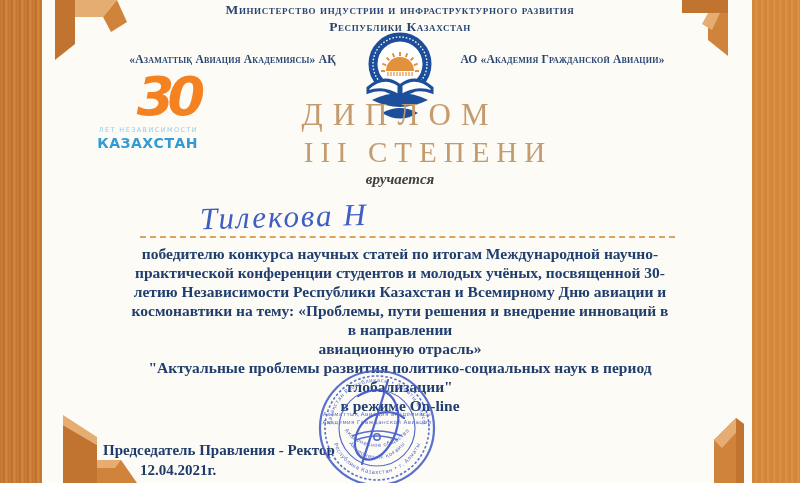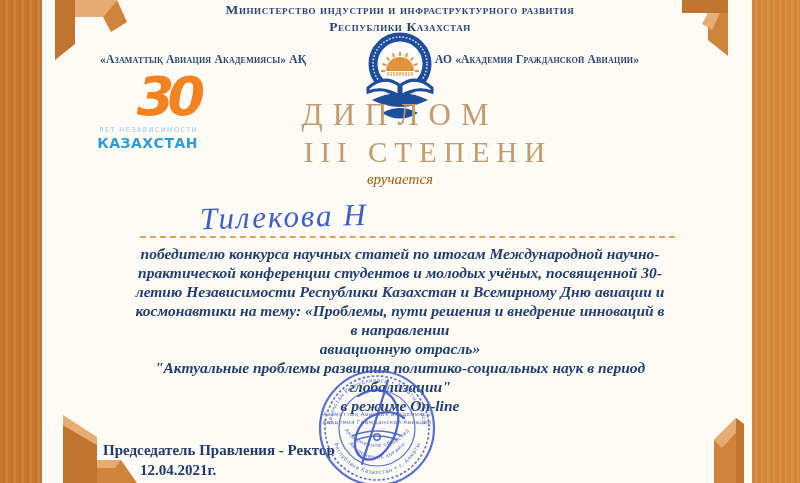--- a/index.html
+++ b/index.html
@@ -2,38 +2,38 @@
 <html><head>
 <meta charset="utf-8">
 <style>
   html,body{margin:0;padding:0;}
   #page{position:relative;width:800px;height:483px;background:#fcfbf6;overflow:hidden;
         font-family:"Liberation Serif","DejaVu Serif",serif;}
   .abs{position:absolute;}
   .center{left:0;width:800px;text-align:center;}
   
   .ministry{font-variant:small-caps;color:#2a4573;font-weight:700;font-size:13.5px;letter-spacing:.6px;}
-  .org{font-variant:small-caps;color:#2a4573;font-weight:600;font-size:11.5px;letter-spacing:.2px;}
+  .org{font-variant:small-caps;color:#2a4573;font-weight:600;font-size:11.5px;letter-spacing:.2px;text-align:center;}
   
   .badge{width:120px;text-align:right;line-height:1;}
   .badge-num{font-family:"DejaVu Sans",sans-serif;font-weight:800;font-size:54px;color:#f58220;
              letter-spacing:-7px;font-style:italic;}
   .badge-cap{font-family:"DejaVu Sans",sans-serif;font-size:6.5px;color:#96cce9;letter-spacing:1.4px;margin-top:3px;}
   .badge-country{font-family:"DejaVu Sans",sans-serif;font-weight:bold;font-size:14px;color:#2f9cd6;
                  letter-spacing:.5px;margin-top:2px;}
   
   .dip-title{font-size:31px;letter-spacing:10px;color:#c49b6e;font-weight:400;text-align:center;}
   .dip-degree{font-size:29px;letter-spacing:7px;color:#c49b6e;font-weight:400;padding-left:28px;}
-  .presented{font-style:italic;font-size:15px;color:#a16207;font-weight:400;}
+  .presented{font-style:italic;font-size:15px;color:#404040;font-weight:700;}
   
   .recipient{font-style:italic;font-size:31px;color:#3f5ec2;letter-spacing:2px;transform:rotate(-1.5deg);
              font-weight:500;}
   .dashline{border-bottom:2px dashed #dca45f;height:0;}
   
-  .bodyblock{text-align:center;font-style:italic;font-weight:600;color:#203e6e;font-size:15.5px;line-height:19px;}
+  .bodyblock{text-align:center;font-weight:600;color:#203e6e;font-size:15.5px;line-height:19px;}
   
   .signer{font-size:15px;font-weight:600;color:#1e3b69;}
   
   .wood-left{left:0;top:0;width:42px;height:483px;
     background:repeating-linear-gradient(90deg,#c0702c 0px,#cd8038 2px,#b96b2b 4px,#d68c42 6px,#c77a33 8px);}
   .wood-right{left:752px;top:0;width:48px;height:483px;
     background:repeating-linear-gradient(90deg,#d88c3e 0px,#cf8136 2px,#dd9648 4px,#d2853a 6px);}
 </style>
 </head>
 <body>

